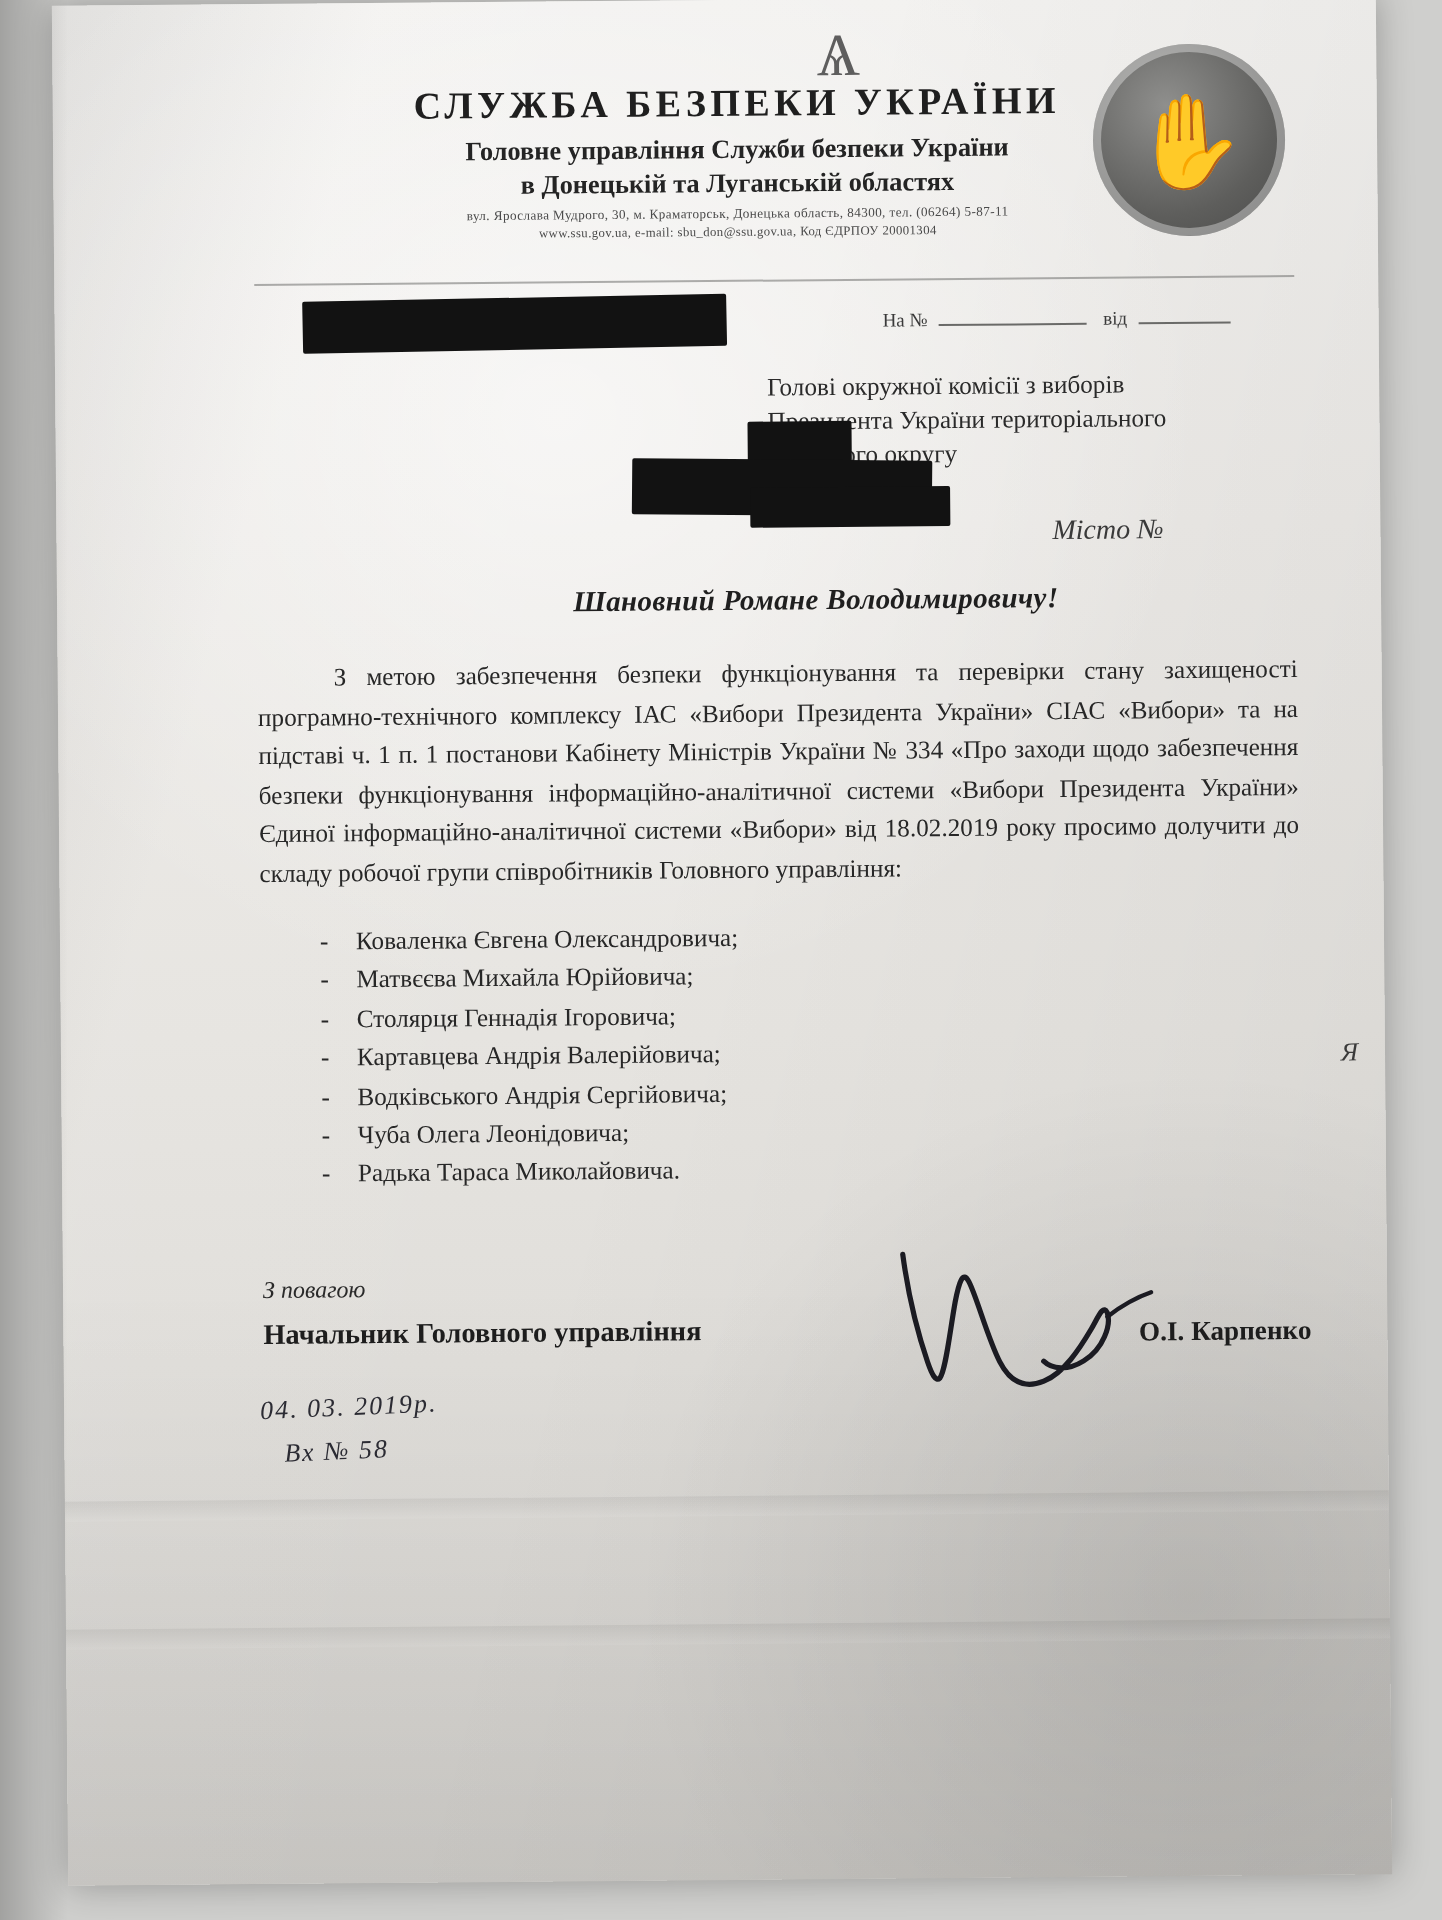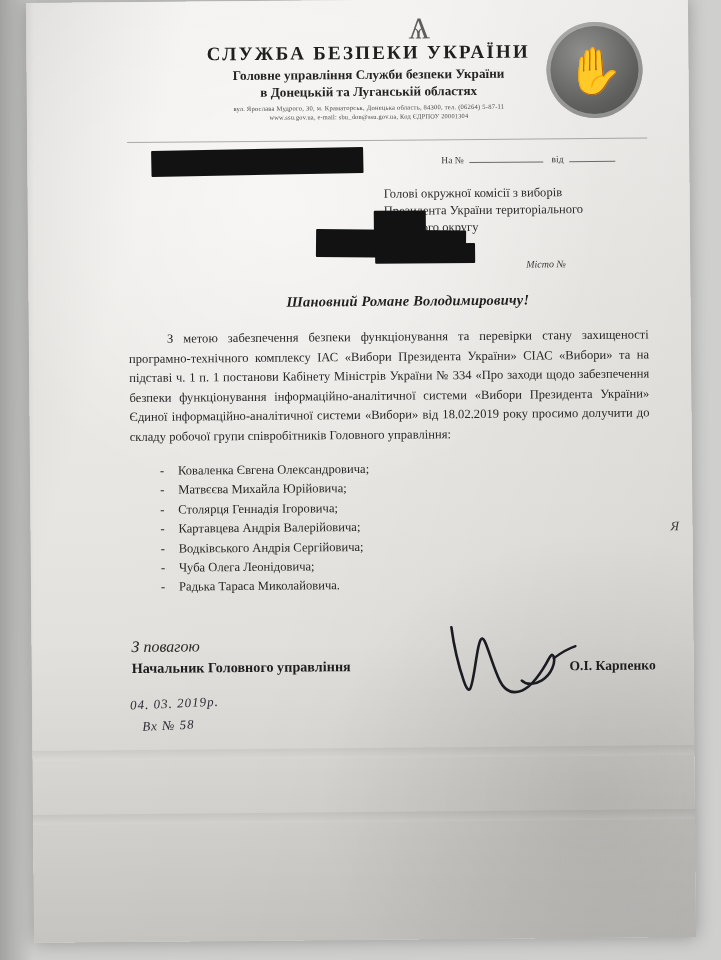--- a/index.html
+++ b/index.html
@@ -174,21 +174,21 @@
     font-size: 12.6px;
     line-height: 17px;
     text-align: justify;
     color: #2a2a2a;
   }
   .addressee .spread { display: block; }
   .city {
     position: absolute;
     left: 440px;
     top: 252px;
-    font-size: 10px;
+    font-size: 14px;
     font-style: italic;
     color: #3a3a3a;
     font-family: Liberation Serif, serif;
   }
 
   
   .salutation {
     position: absolute;
     left: 200px;
     top: 285px;
@@ -233,21 +233,21 @@
     font-size: 13px;
     font-style: italic;
     color: #3a3a3a;
   }
 
   
   .regards {
     position: absolute;
     left: 42px;
     top: 628px;
-    font-size: 16px;
+    font-size: 12px;
     font-style: italic;
     color: #2a2a2a;
   }
   .sig-title {
     position: absolute;
     left: 42px;
     top: 650px;
     font-size: 14.2px;
     font-weight: bold;
     color: #1d1d1d;

